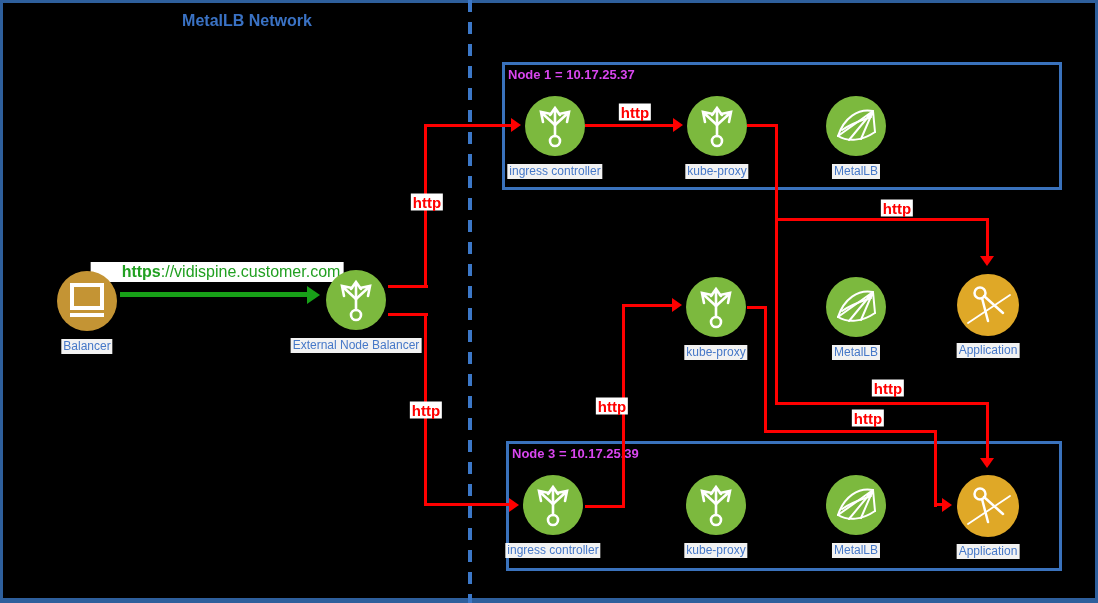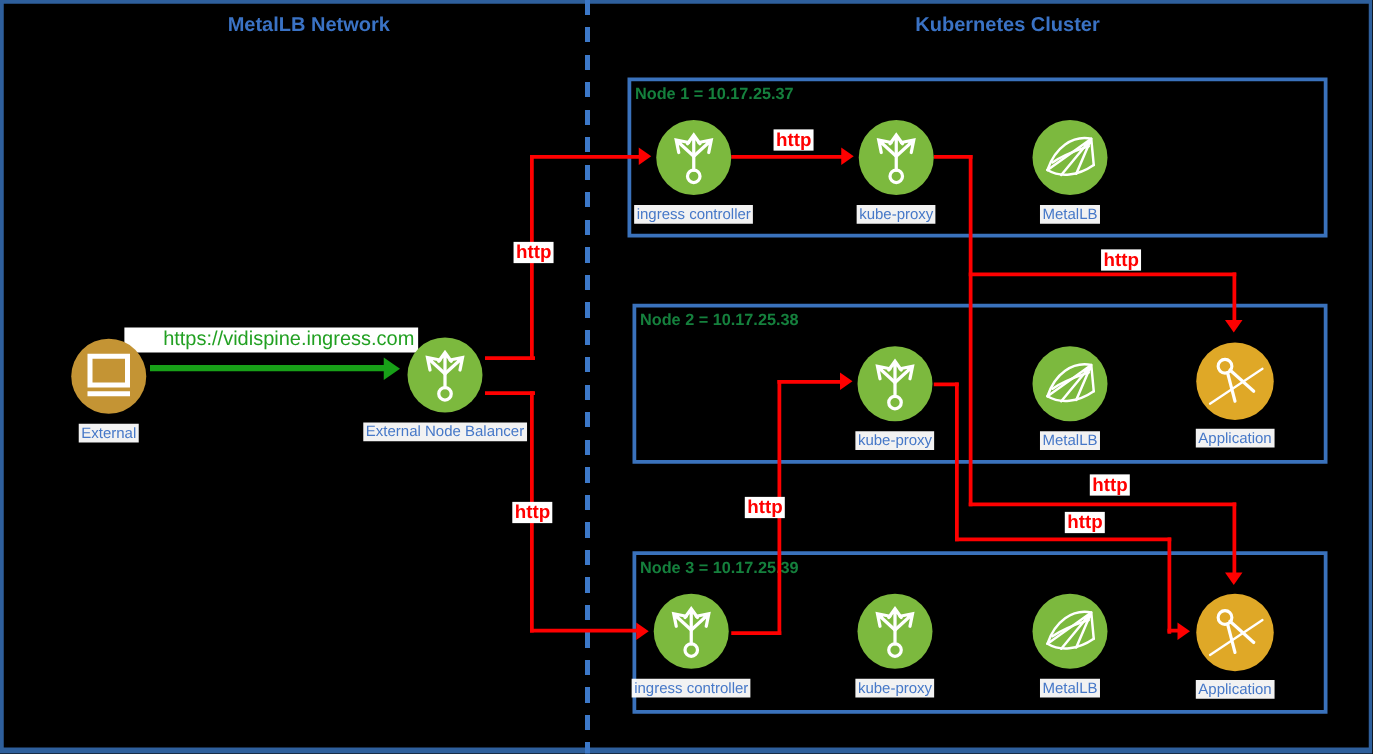--- a/index.html
+++ b/index.html
@@ -16,21 +16,21 @@
     background:repeating-linear-gradient(to bottom,#3c78c8 0 12px, transparent 12px 22px);
   }
   .section-title {
     position:absolute; transform:translateX(-50%);
     color:#3a72c4; font-size:16px; font-weight:bold; white-space:nowrap;
   }
   .node-box {
     position:absolute; border:3px solid #3a72bc; box-sizing:border-box;
   }
   .node-title {
-    position:absolute; left:3px; top:2px; color:#15803d;
+    position:absolute; left:3px; top:2px; color:#d946ef;
     font-size:13px; font-weight:bold; white-space:nowrap;
   }
   .icon-block { position:absolute; width:0; height:0; }
   .circle {
     position:absolute; left:0; top:0; width:60px; height:60px; border-radius:50%;
     transform:translate(-50%,-50%); display:flex; align-items:center; justify-content:center;
   }
   .circle.green  { background:#7cb93e; }
   .circle.amber  { background:#dfa827; }
   .circle.gold   { background:#c49434; }
@@ -48,47 +48,43 @@
   .http-label {
     position:absolute; transform:translate(-50%,-50%);
     background:#ffffff; color:#ff0000; font-size:15px; font-weight:bold;
     padding:0 2px; line-height:17px; white-space:nowrap;
   }
   .url-label {
     position:absolute; transform:translate(-50%,-50%);
     background:#ffffff; color:#22a022; font-size:16px;
     padding:0 3px; line-height:20px; white-space:nowrap;
   }
-  .url-label b { font-weight:normal;margin-left:28px; }
+  .url-label b { font-weight:bold;margin-left:28px; }
   svg { display:block; }
 </style>
 </head>
 <body>
 
 <div id="canvas">
   <div id="outer-border"></div>
   <div id="divider"></div>
 
   <div class="section-title" style="left:247px; top:12px;">MetalLB Network</div>
-  <div class="section-title" style="left:806px; top:12px;">Kubernetes Cluster</div>
 
   <div class="node-box" style="left:502px; top:62px;  width:560px; height:128px;">
     <span class="node-title">Node 1 = 10.17.25.37</span>
   </div>
-  <div class="node-box" style="left:506px; top:243px; width:556px; height:128px;">
-    <span class="node-title">Node 2 = 10.17.25.38</span>
-  </div>
   <div class="node-box" style="left:506px; top:441px; width:556px; height:130px;">
     <span class="node-title">Node 3 = 10.17.25.39</span>
   </div>
 
   <div>
     <div class="seg green" style="left:120px; top:292px; width:188px; height:5px;"></div>
     <div class="ah ah-right-green" style="left:307px; top:286px;"></div>
-    <div class="url-label" style="left:217px; top:272px;"><b>https</b><span>://vidispine.ingress.com</span></div>
+    <div class="url-label" style="left:217px; top:272px;"><b>https</b><span>://vidispine.customer.com</span></div>
   </div>
 
   <div>
     <div class="seg" style="left:388px; top:285px; width:40px; height:3px;"></div>
     <div class="seg" style="left:424px; top:124px; width:3px;  height:164px;"></div>
     <div class="seg" style="left:424px; top:124px; width:89px; height:3px;"></div>
     <div class="ah ah-right" style="left:511px; top:118px;"></div>
     <div class="http-label" style="left:427px; top:202px;">http</div>
   </div>
 
@@ -140,21 +136,21 @@
     <div class="http-label" style="left:868px; top:418px;">http</div>
   </div>
 
   <div class="icon-block" style="left:87px; top:301px;">
     <div class="circle gold">
       <svg width="60" height="60" viewBox="0 0 60 60" fill="none" stroke="#ffffff">
         <rect x="15" y="14" width="30" height="23" stroke-width="4"></rect>
         <line x1="13" y1="44" x2="47" y2="44" stroke-width="4"></line>
       </svg>
     </div>
-    <span class="icon-label">External</span>
+    <span class="icon-label">Balancer</span>
   </div>
 
   <div class="icon-block" style="left:356px; top:300px;">
     <div class="circle green">
       <svg width="60" height="60" viewBox="0 0 60 60" fill="none" stroke="#ffffff" stroke-width="2.6" stroke-linecap="round">
         <circle cx="30" cy="45" r="5"></circle>
         <path d="M30 40 V13 M25 19 L30 12 L35 19"></path>
         <path d="M30 29 L18 18 M18 26 L16 16 L26 18"></path>
         <path d="M30 29 L42 18 M42 26 L44 16 L34 18"></path>
       </svg>

